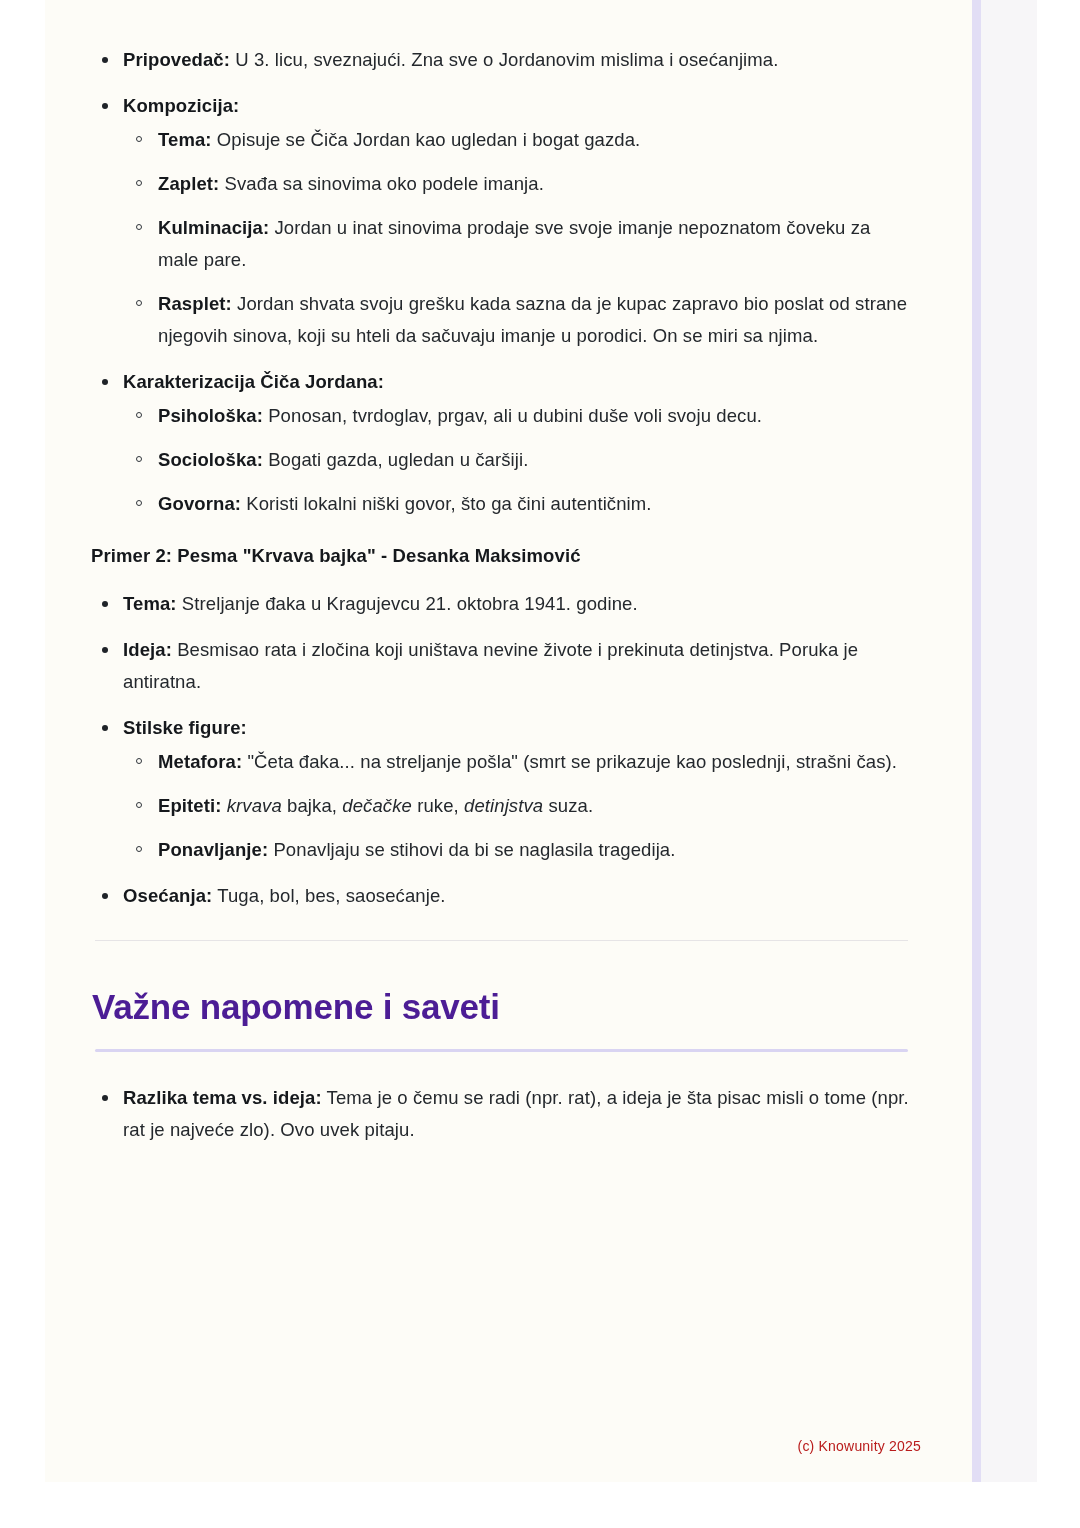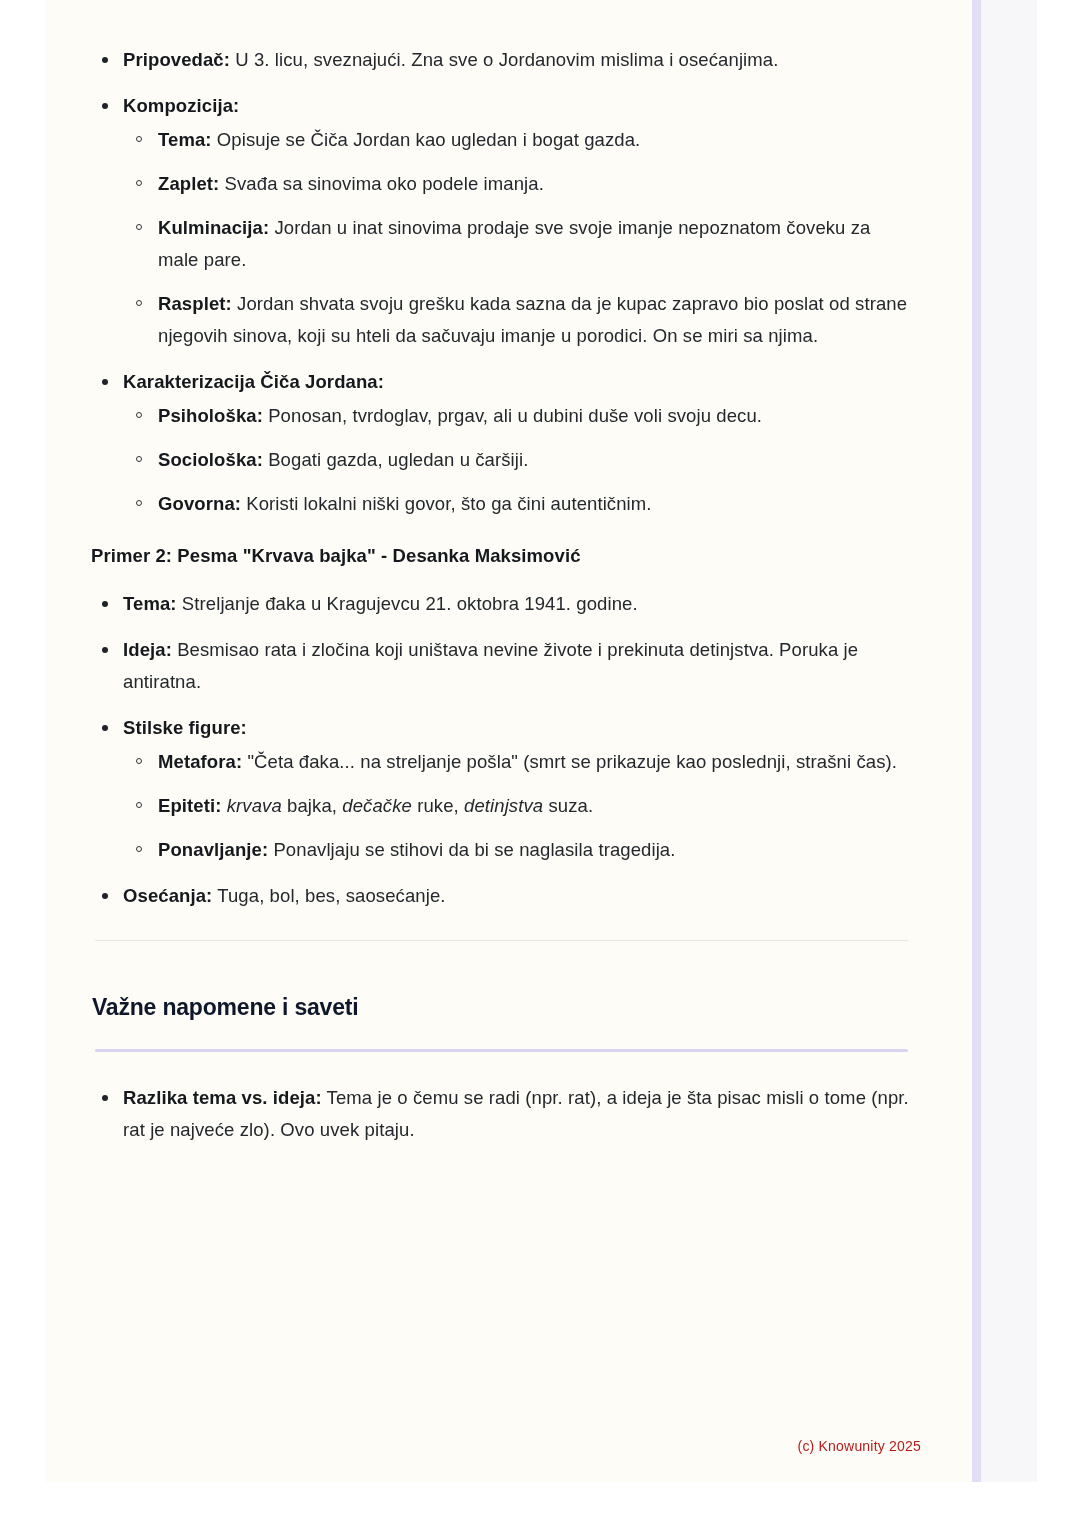--- a/index.html
+++ b/index.html
@@ -162,24 +162,24 @@
   }
 
   .rule {
     height: 1px;
     background: #E6E4E6;
     margin: 28px 5px 0 5px;
     border: 0;
   }
 
   .section-title {
-    font-size: 23px;
+    font-size: 35px;
     line-height: 44px;
     font-weight: 700;
-    color: #0f172a;
+    color: #4c1d95;
     letter-spacing: -0.2px;
     margin: 44px 0 0 2px;
   }
 
   .title-underline {
     height: 3px;
     background: #D9D4F2;
     margin: 20px 5px 0 5px;
     border-radius: 2px;
   }

